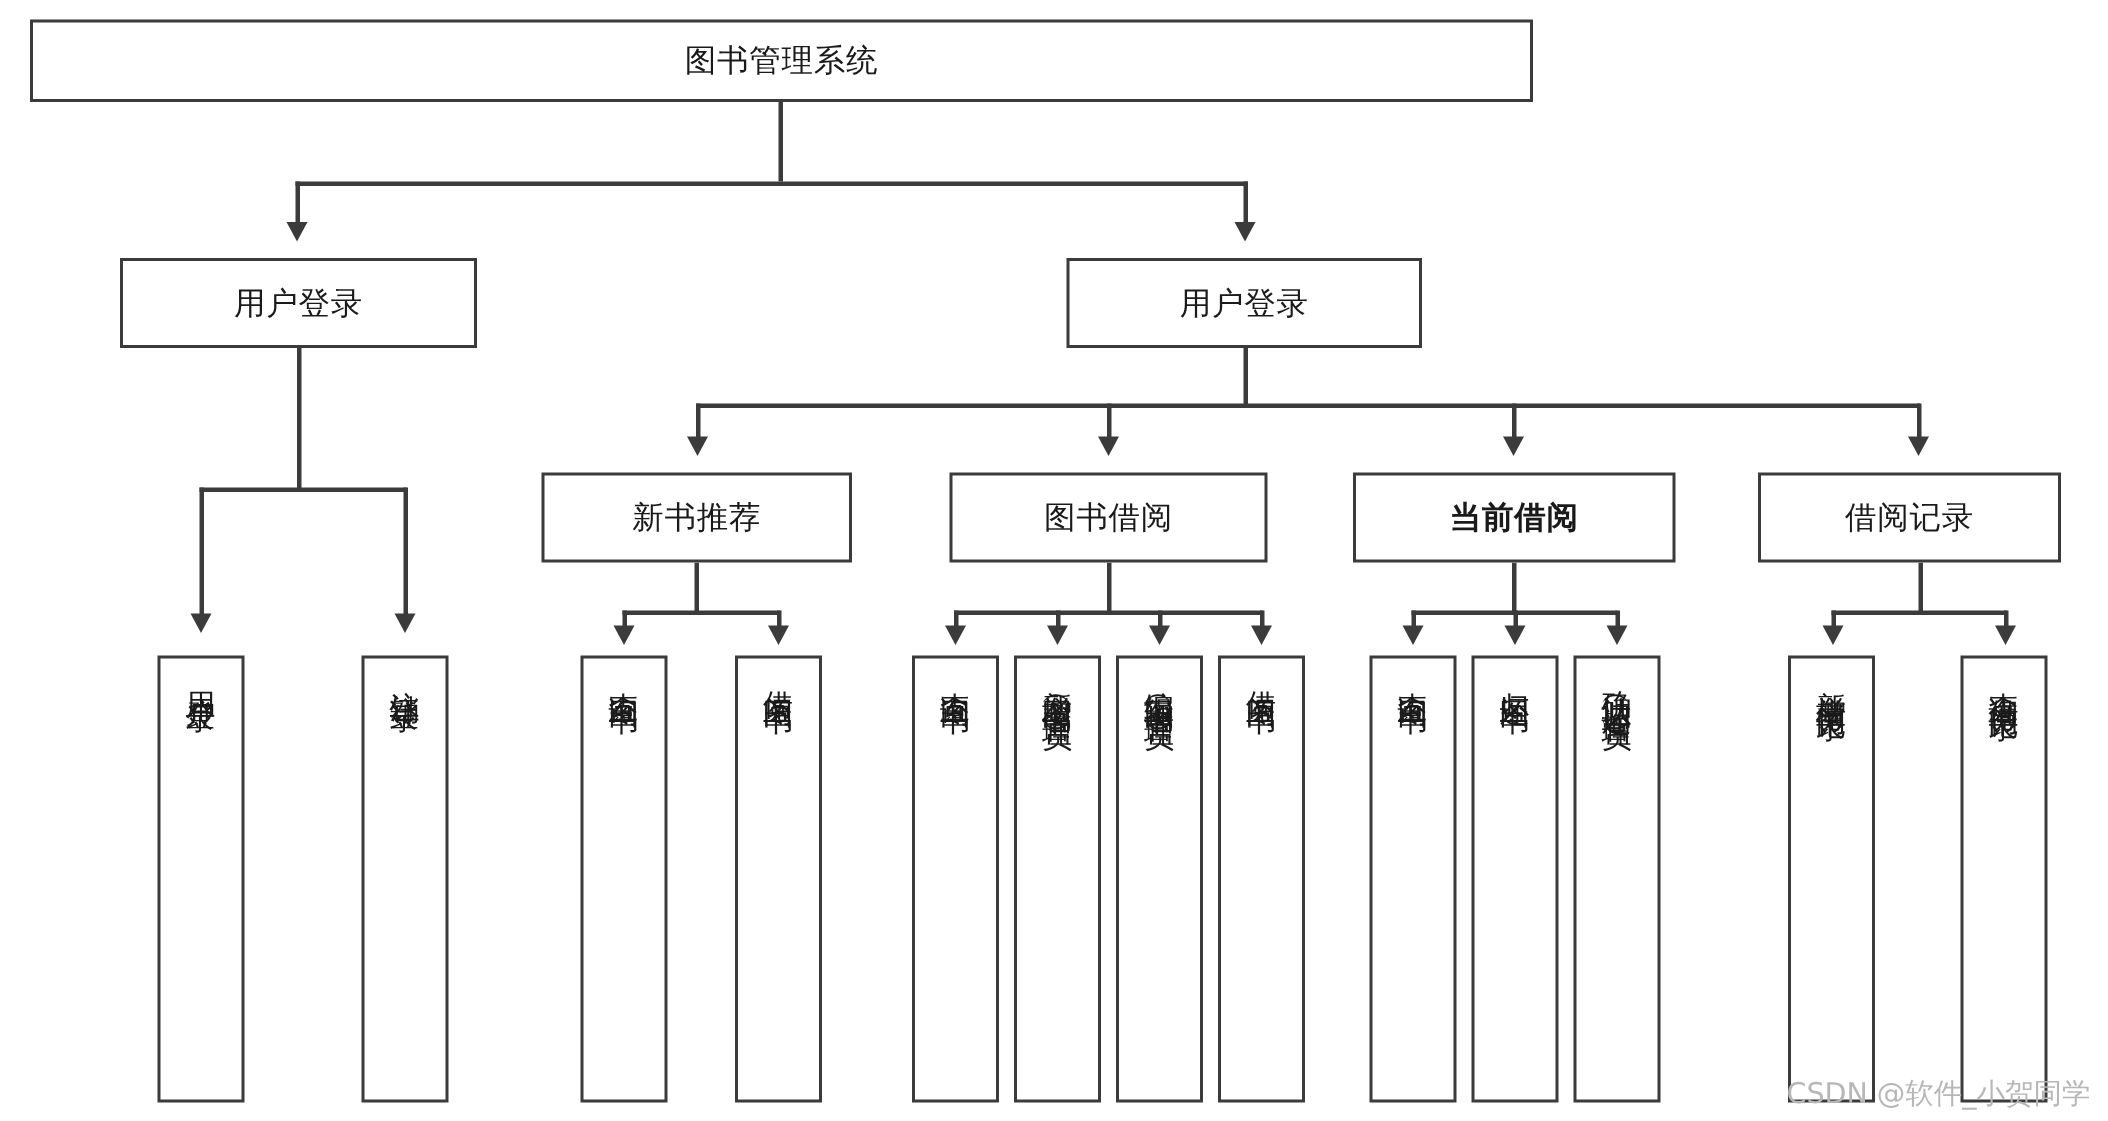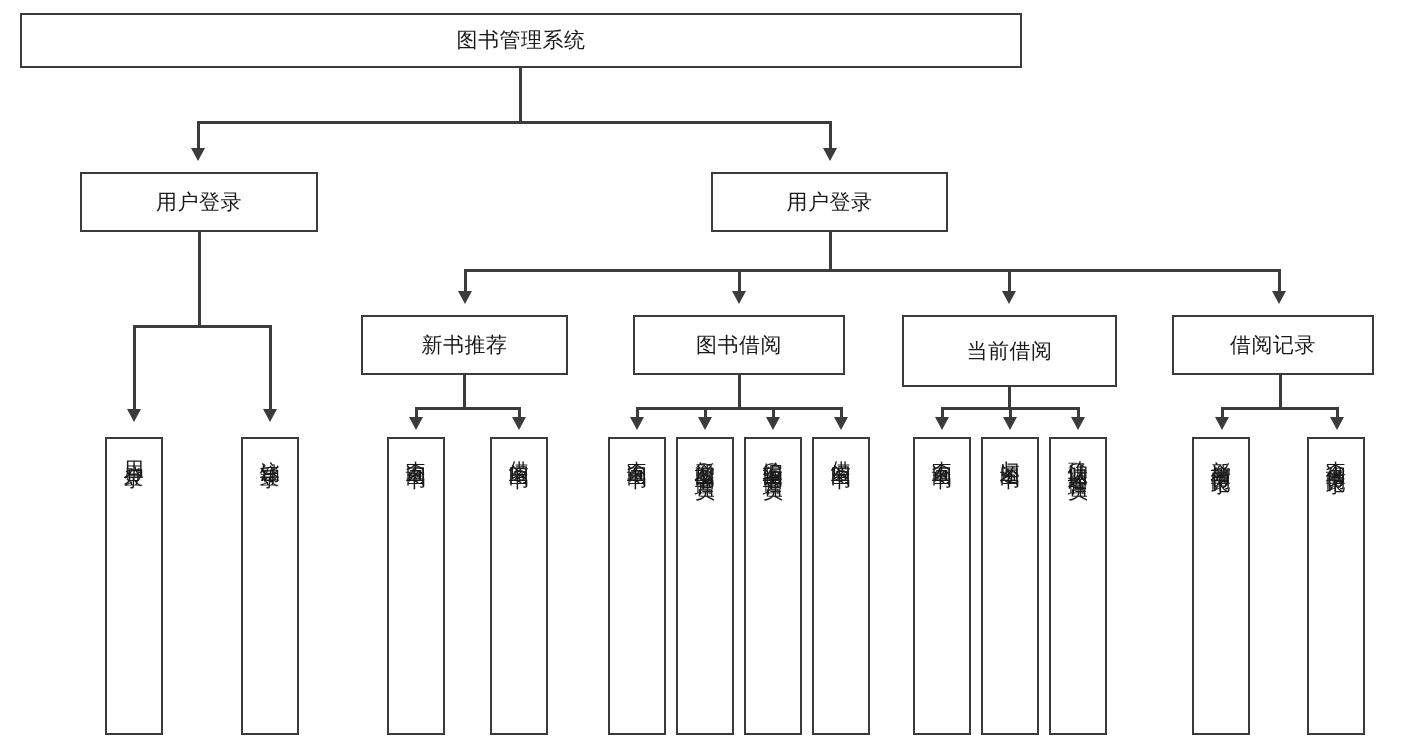--- a/index.html
+++ b/index.html
@@ -124,21 +124,21 @@
   <div class="arrow" style="left:1002px; top:291px;"></div>
   <div class="conn vline" style="left:1278px; top:269px; height:24px;"></div>
   <div class="arrow" style="left:1272px; top:291px;"></div>
 
   <div class="node h" style="left:633px; top:315px; width:212px; height:60px;">
     <span class="node-label">图书借阅</span>
   </div>
   <div class="node h" style="left:361px; top:315px; width:207px; height:60px;">
     <span class="node-label">新书推荐</span>
   </div>
-  <div class="node h" style="left:902px; top:315px; width:215px; height:72px;">
+  <div class="node h" style="left:902px; top:315px; width:215px; height:60px;font-weight:bold;">
     <span class="node-label">当前借阅</span>
   </div>
   <div class="node h" style="left:1172px; top:315px; width:202px; height:60px;">
     <span class="node-label">借阅记录</span>
   </div>
 
   <div class="conn vline" style="left:463px; top:375px; height:34px;"></div>
   <div class="conn hline" style="left:415px; top:407px; width:105px;"></div>
   <div class="conn vline" style="left:415px; top:407px; height:12px;"></div>
   <div class="arrow" style="left:409px; top:417px;"></div>
@@ -209,14 +209,15 @@
     <span class="node-label">确认归还（管理员）</span>
   </div>
 
   <div class="node v" style="left:1192px; top:437px; width:58px; height:298px;">
     <span class="node-label">新增借阅记录</span>
   </div>
   <div class="node v" style="left:1307px; top:437px; width:58px; height:298px;">
     <span class="node-label">查询借阅记录</span>
   </div>
 
+  <div id="watermark" style="left:1191px; top:716px;">CSDN @软件_小贺同学</div>
 
 </div>
 
 </body></html>

